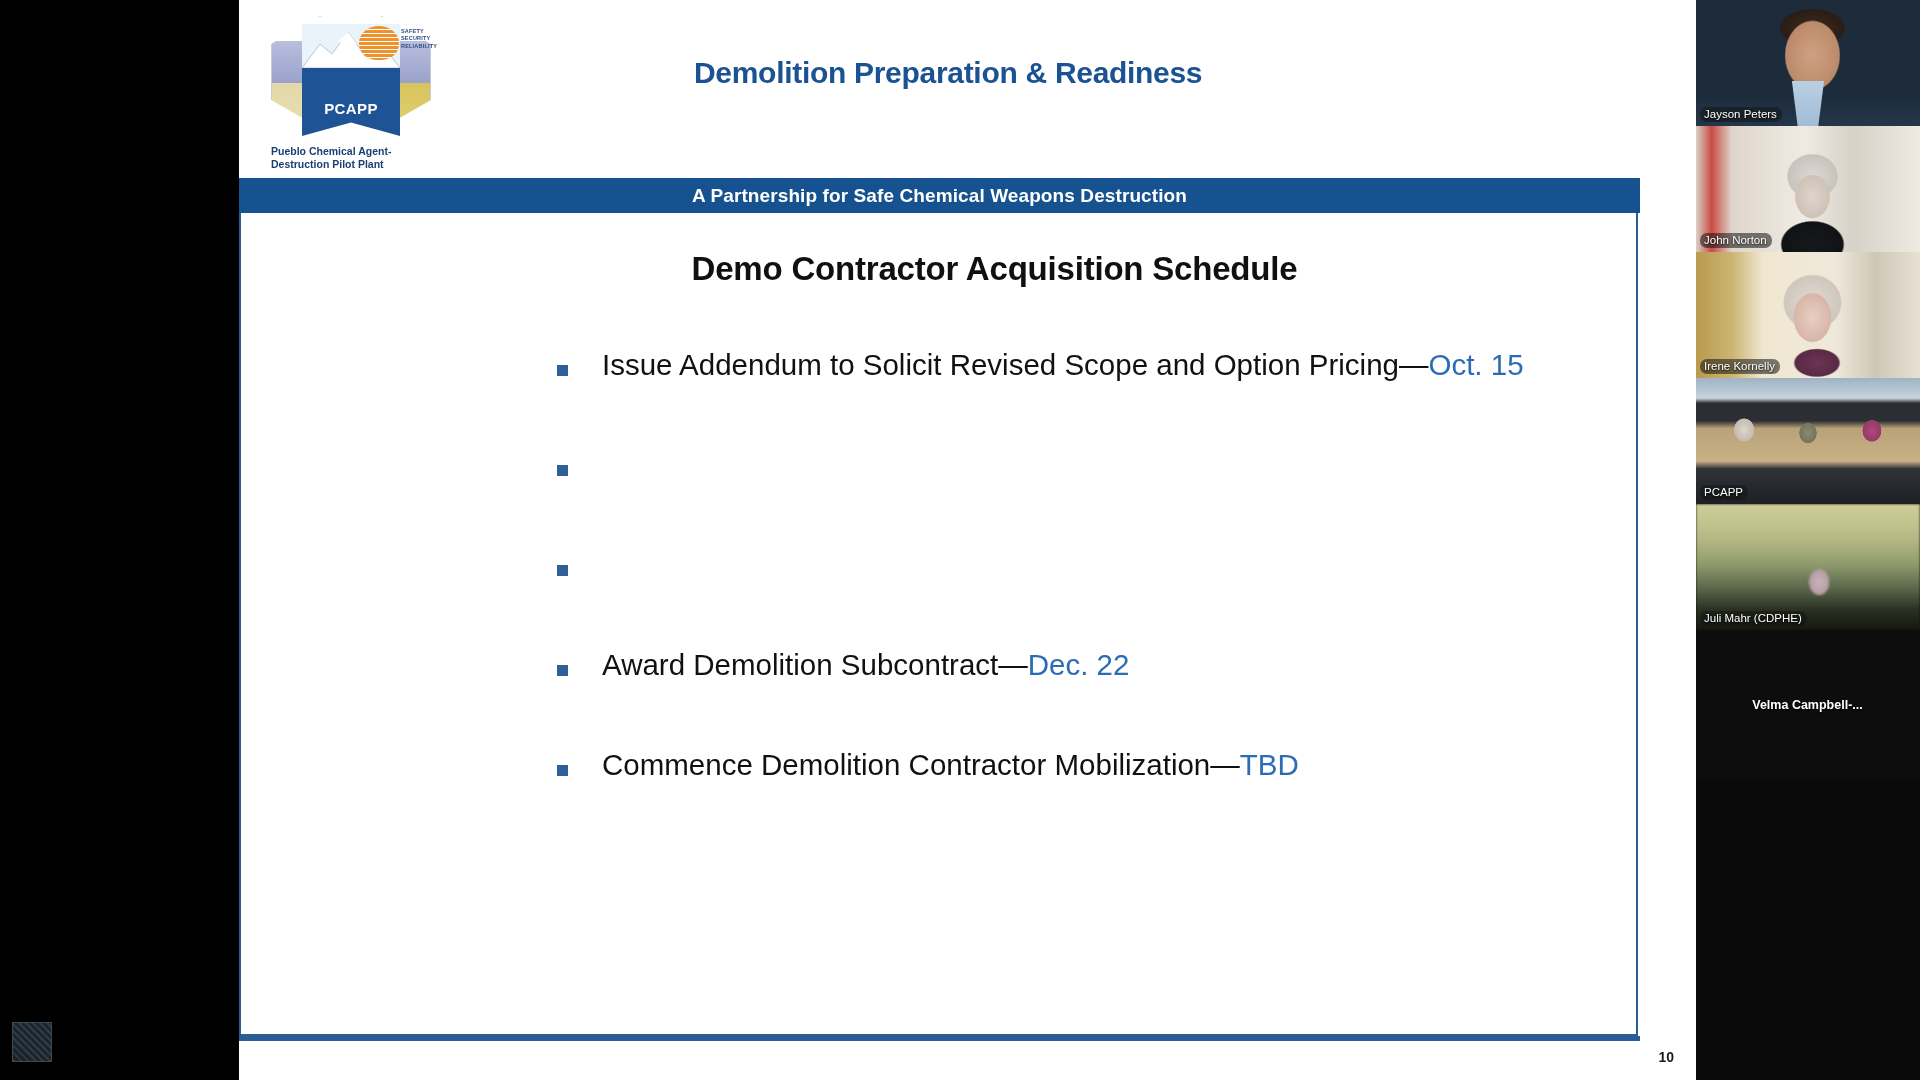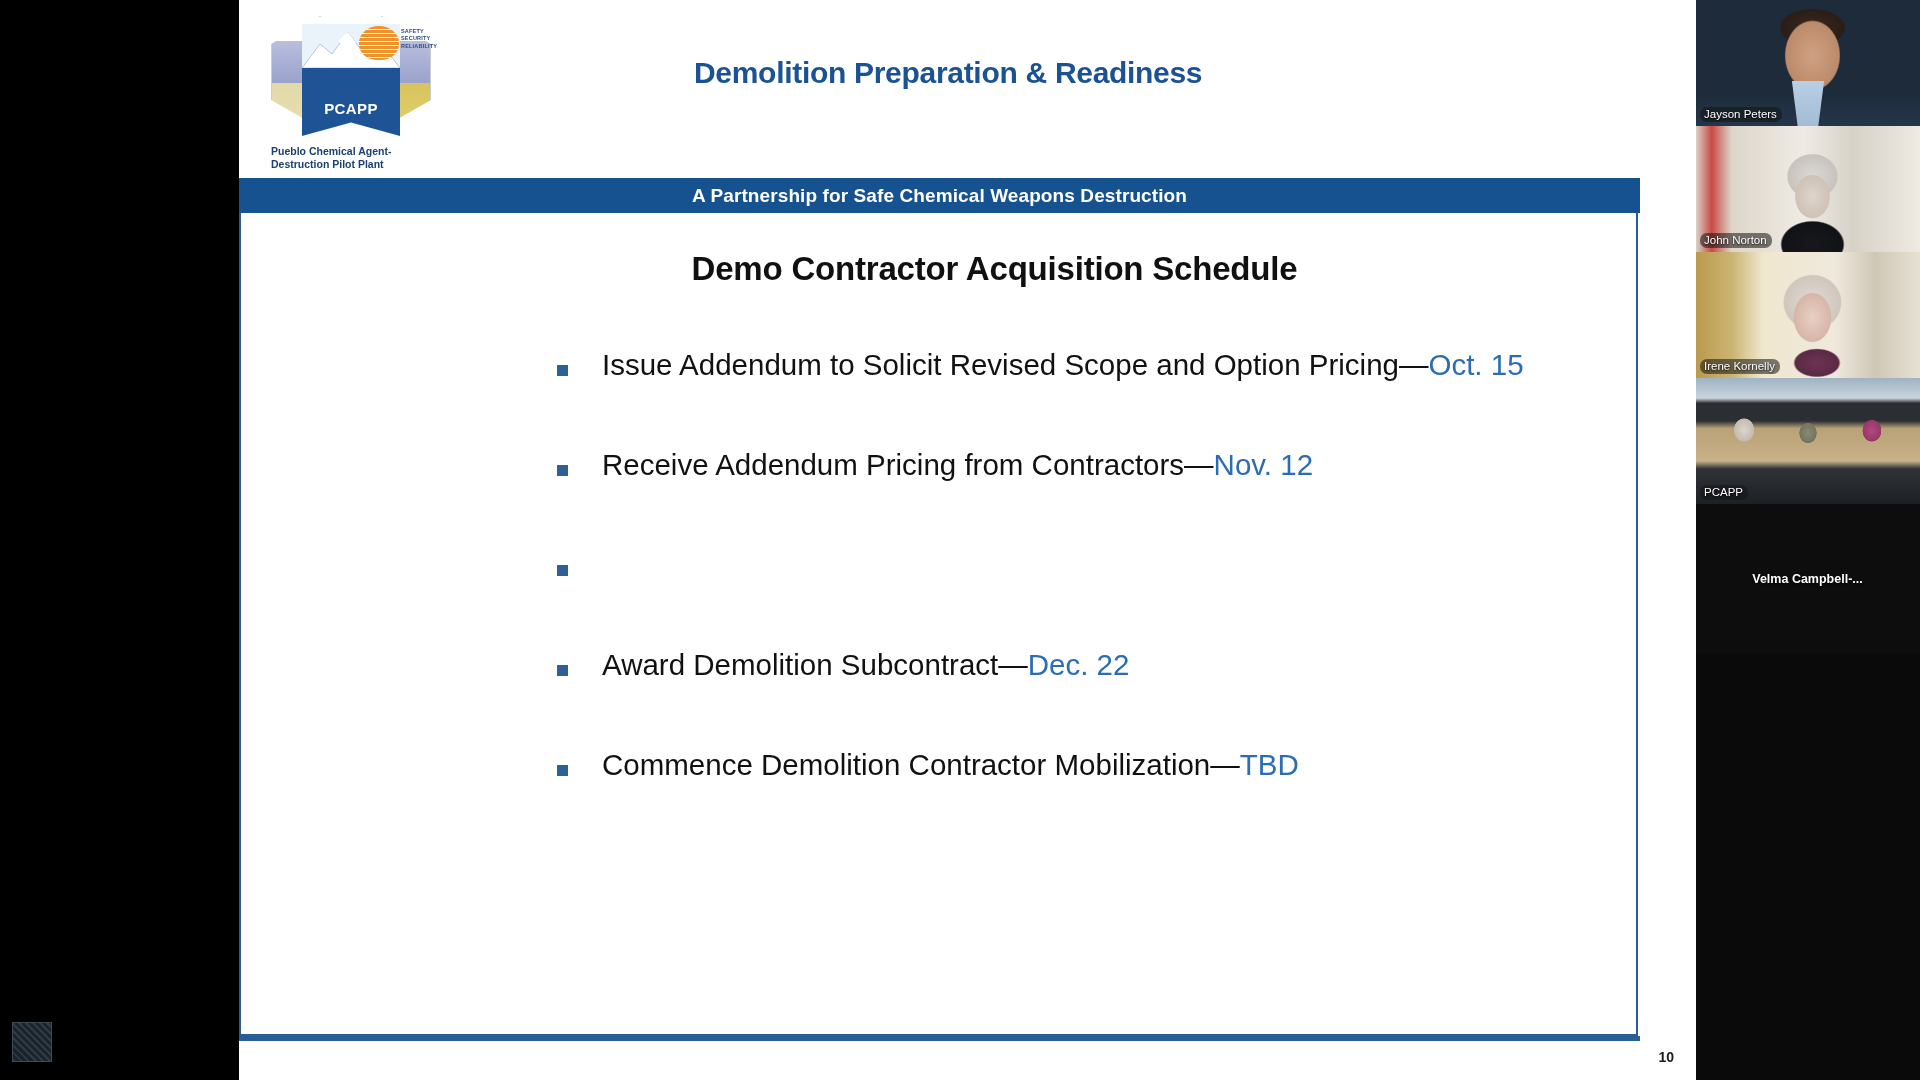--- a/index.html
+++ b/index.html
@@ -385,21 +385,20 @@
 
     <div class="slide-heading">Demo Contractor Acquisition Schedule</div>
 
     <div class="bullets">
       <div class="bullet-row">
         <span class="bullet-marker"></span>
         <span class="bullet-text"><span>Issue Addendum to Solicit Revised Scope and Option Pricing—</span><span class="bullet-date">Oct. 15</span></span>
       </div>
       <div class="bullet-row">
         <span class="bullet-marker"></span>
-        <span class="bullet-text"><span>Receive Addendum Pricing from Contractors—</span><span class="bullet-date">Nov. 12</span></span>
       </div>
       <div class="bullet-row">
         <span class="bullet-marker"></span>
       </div>
       <div class="bullet-row">
         <span class="bullet-marker"></span>
         <span class="bullet-text"><span>Award Demolition Subcontract—</span><span class="bullet-date">Dec. 22</span></span>
       </div>
       <div class="bullet-row">
         <span class="bullet-marker"></span>
@@ -420,18 +419,22 @@
       <div class="name">John Norton</div>
     </div>
     <div class="tile">
       <div class="feed feed-irene"></div>
       <div class="name">Irene Kornelly</div>
     </div>
     <div class="tile">
       <div class="feed feed-pcapp"></div>
       <div class="name">PCAPP</div>
     </div>
+    <div class="tile">
+      <div class="feed feed-juli"></div>
+      <div class="name">Juli Mahr (CDPHE)</div>
+    </div>
     <div class="tile no-video">
       <div class="name">Velma  Campbell-...</div>
     </div>
   </div>
 
 </div>
 
 </body></html>

